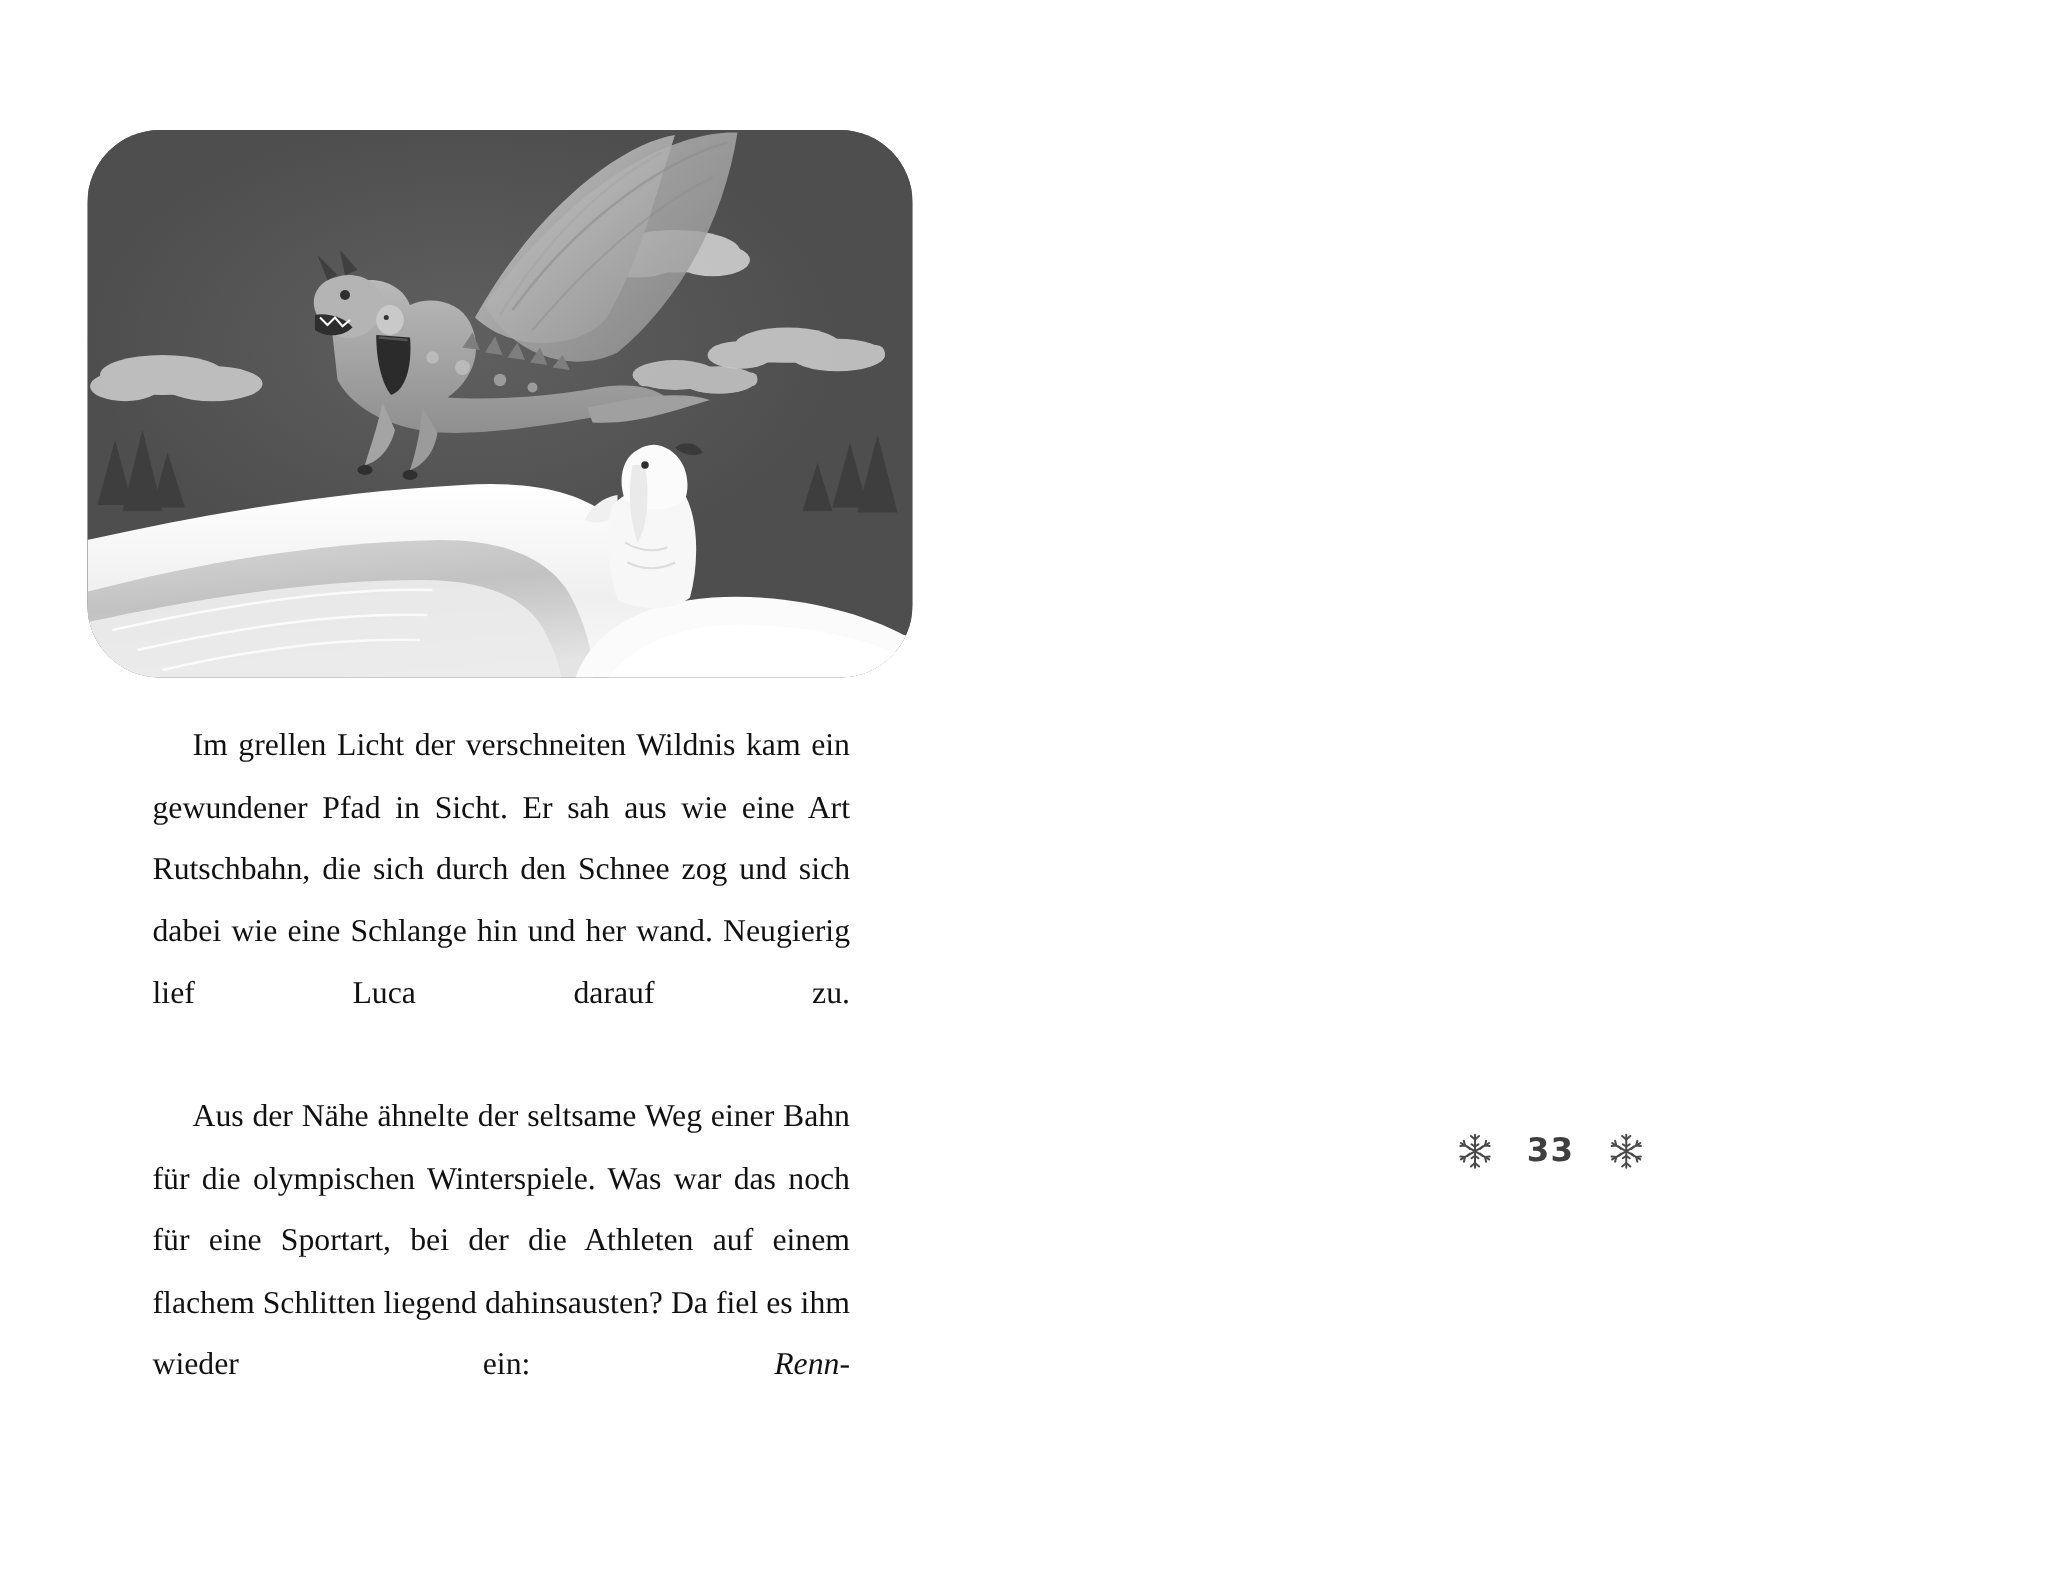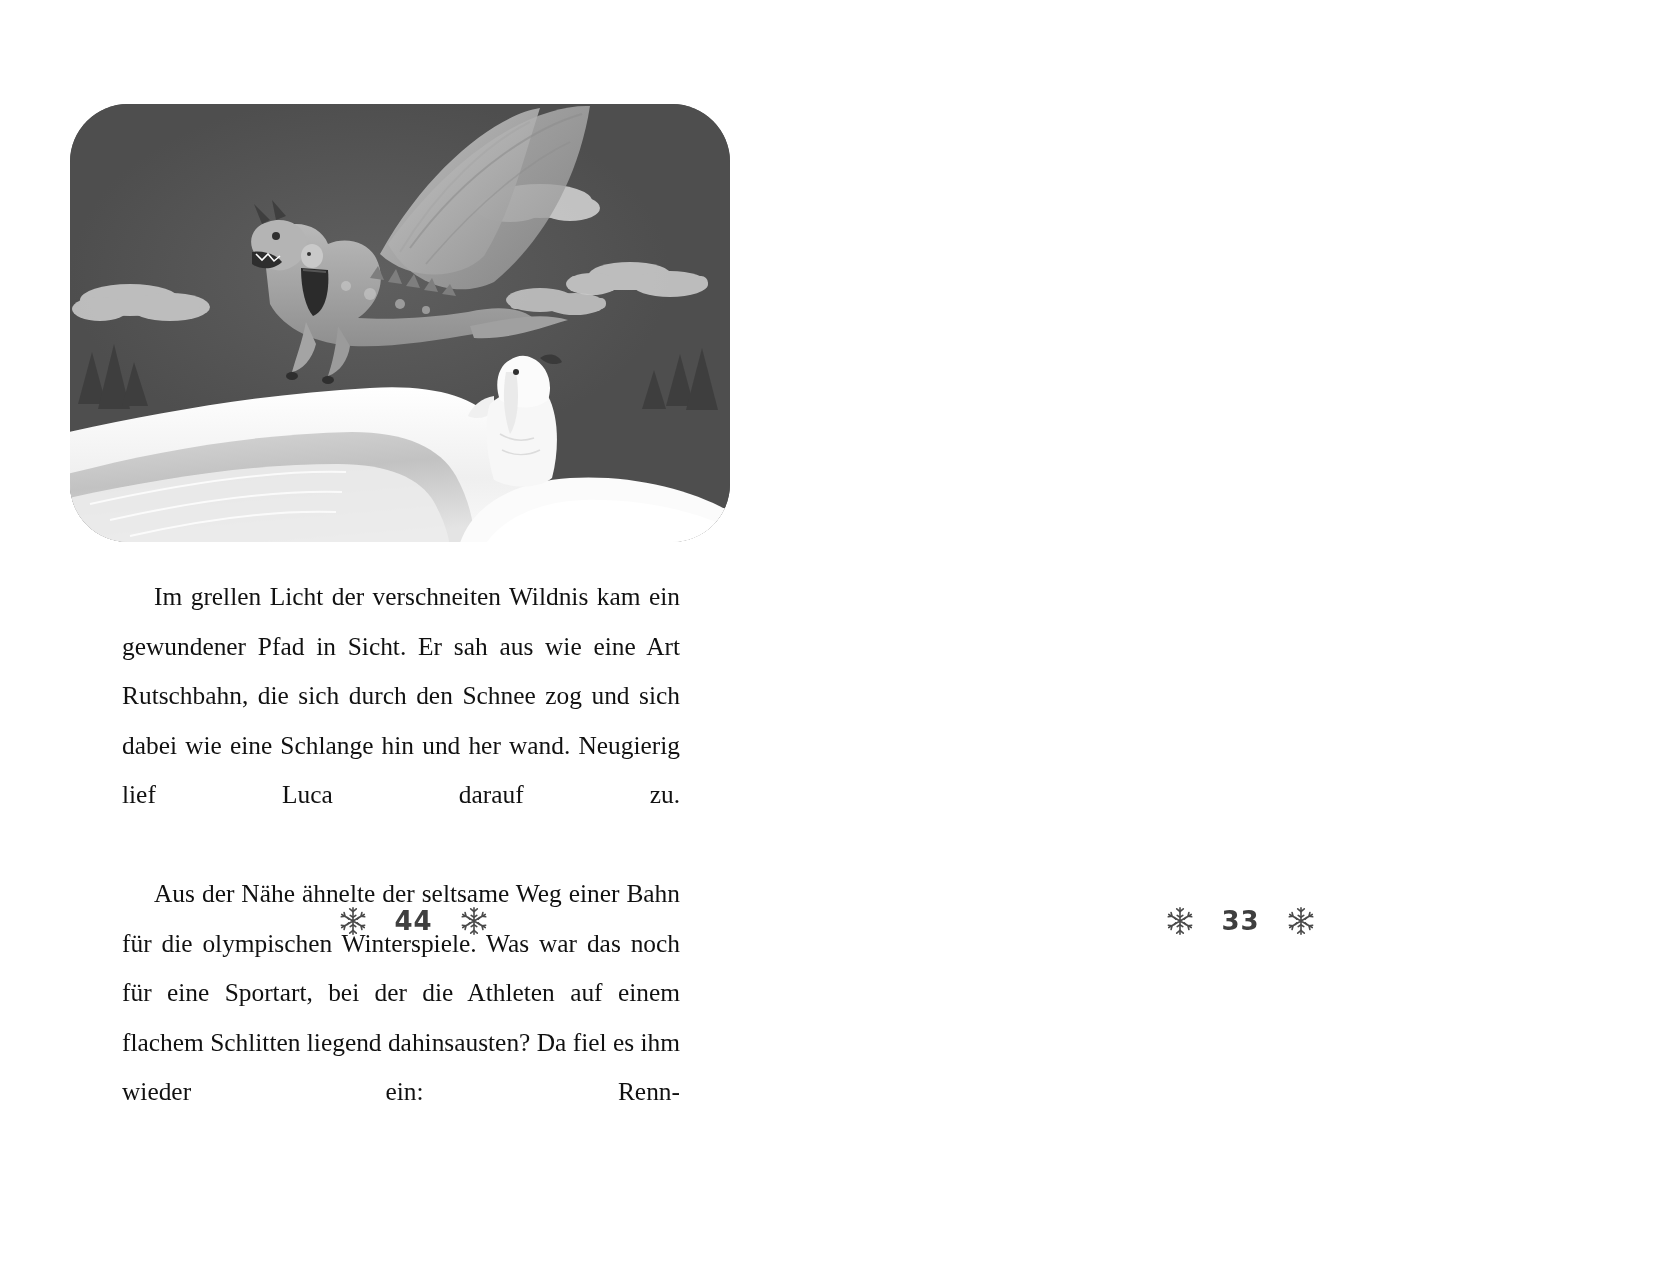--- a/index.html
+++ b/index.html
@@ -46,21 +46,21 @@
     font-size: 25.4px;
     line-height: 49.5px;
     text-align: justify;
     text-justify: inter-word;
     hyphens: none;
   }
   .textcol.left  { left: 122px; top: 572px; width: 558px; }
 
   .para { margin: 0; }
   .para.indent { text-indent: 32px; }
-  .it { }
+  .it { font-style: italic; }
 
   
   .para { text-align: justify; }
   .para::after { content: ""; display: inline-block; width: 100%; }
 
   
   .footer {
     position: absolute;
     bottom: 168px;
     left: 0;
@@ -247,43 +247,20 @@
           </g>
         </g>
       </svg>
     </div>
 
     <div class="textcol left">
       <p class="para indent"><span>Im grellen Licht der verschneiten Wildnis kam ein gewundener Pfad in Sicht. Er sah aus wie eine Art Rutschbahn, die sich durch den Schnee zog und sich dabei wie eine Schlange hin und her wand. Neugierig lief Luca darauf zu.</span></p>
       <p class="para indent"><span>Aus der Nähe ähnelte der seltsame Weg einer Bahn für die olympischen Winterspiele. Was war das noch für eine Sportart, bei der die Athleten auf einem flachem Schlitten liegend dahinsausten? Da fiel es ihm wieder ein: </span><span class="it">Renn-</span></p>
     </div>
 
-    <div class="footer">
-      <svg class="flake" viewBox="0 0 64 64">
-        <g stroke="#4a4a4a" stroke-width="3.4" stroke-linecap="round" fill="none">
-          <path d="M32 4 V60 M8 18 L56 46 M8 46 L56 18"></path>
-          <path d="M32 12 L25 6 M32 12 L39 6 M32 52 L25 58 M32 52 L39 58"></path>
-          <path d="M15 22 L7 23 M15 22 L13 14 M49 42 L57 41 M49 42 L51 50"></path>
-          <path d="M15 42 L7 41 M15 42 L13 50 M49 22 L57 23 M49 22 L51 14"></path>
-          <path d="M32 24 L26 20 M32 24 L38 20 M32 40 L26 44 M32 40 L38 44"></path>
-          <path d="M23 28 L19 24 M41 36 L45 40 M23 36 L19 40 M41 28 L45 24"></path>
-        </g>
-      </svg>
-      <span class="pageno">44</span>
-      <svg class="flake" viewBox="0 0 64 64">
-        <g stroke="#4a4a4a" stroke-width="3.4" stroke-linecap="round" fill="none">
-          <path d="M32 4 V60 M8 18 L56 46 M8 46 L56 18"></path>
-          <path d="M32 12 L25 6 M32 12 L39 6 M32 52 L25 58 M32 52 L39 58"></path>
-          <path d="M15 22 L7 23 M15 22 L13 14 M49 42 L57 41 M49 42 L51 50"></path>
-          <path d="M15 42 L7 41 M15 42 L13 50 M49 22 L57 23 M49 22 L51 14"></path>
-          <path d="M32 24 L26 20 M32 24 L38 20 M32 40 L26 44 M32 40 L38 44"></path>
-          <path d="M23 28 L19 24 M41 36 L45 40 M23 36 L19 40 M41 28 L45 24"></path>
-        </g>
-      </svg>
-    </div>
   </div>
 
   <div class="page">
 
     <div class="footer">
       <svg class="flake" viewBox="0 0 64 64">
         <g stroke="#4a4a4a" stroke-width="3.4" stroke-linecap="round" fill="none">
           <path d="M32 4 V60 M8 18 L56 46 M8 46 L56 18"></path>
           <path d="M32 12 L25 6 M32 12 L39 6 M32 52 L25 58 M32 52 L39 58"></path>
           <path d="M15 22 L7 23 M15 22 L13 14 M49 42 L57 41 M49 42 L51 50"></path>

